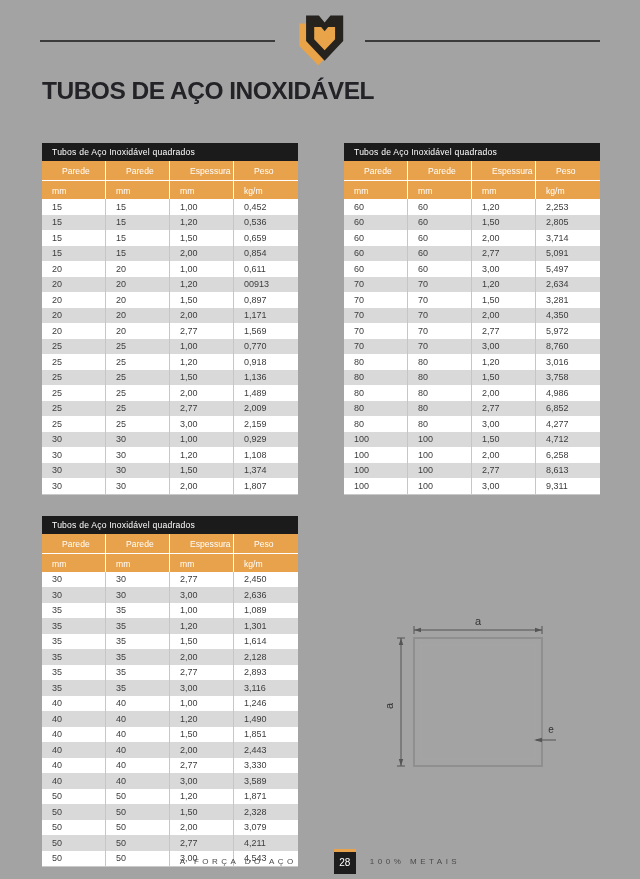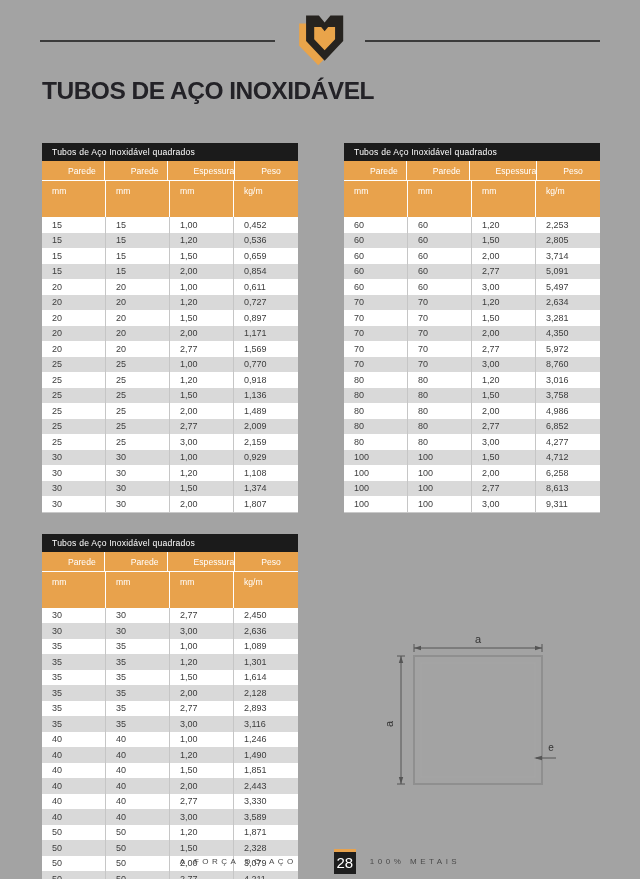--- a/index.html
+++ b/index.html
@@ -25,43 +25,43 @@
   
   .tube-table{width:256px;margin-bottom:21px;}
   .tt-title{
     background:#1b1b1b;color:#fff;font-size:8.6px;letter-spacing:0.2px;
     padding:4px 10px 4px 10px;
   }
   .tt-head,.tt-units{
     display:grid;grid-template-columns:repeat(4,1fr);
     background:#e8a24c;color:#fff;font-size:8.6px;
   }
-  .tt-head .hcell{padding:5px 0 4px 26px;border-bottom:1.5px solid #fff;}
-  .tt-units .hcell{padding:5px 0 21px 10px;}
+  .tt-head .hcell{padding:5px 0 4px 20px;border-bottom:1.5px solid #fff;}
+  .tt-units .hcell{padding:5px 0 3px 10px;}
   .hcell{border-right:1.5px solid #fff;}
   .hcell:last-child{border-right:none;}
   .tt-body{border-bottom:1px solid #c9c9c9;}
   .tt-row{display:grid;grid-template-columns:repeat(4,1fr);background:#ffffff;}
   .tt-row.alt{background:#d9d9d9;}
   .tt-cell{
     font-size:9px;color:#3d3d3d;padding:2.5px 0 2px 10px;
     border-right:1px solid #c6c6c6;line-height:11px;
   }
   .tt-cell:last-child{border-right:none;}
   
   .diagram{margin:100px 0 0 42px;}
   
   .footer{
     position:absolute;left:0;bottom:5px;width:640px;height:26px;
     display:flex;align-items:center;justify-content:center;gap:14px;
   }
   .tagline{font-size:8px;letter-spacing:3.5px;color:#4a4a4a;}
   .page-badge{
     width:22px;height:22px;background:#1d1d1d;border-top:3px solid #e8a24c;
-    color:#ffffff;font-size:15px;display:flex;align-items:center;justify-content:center;margin-left:23px;
+    color:#ffffff;font-size:10px;display:flex;align-items:center;justify-content:center;margin-left:23px;
   }
 </style>
 </head>
 <body>
 
 <div class="page">
 
   <div class="logo-row">
     <div class="rule left"></div>
     <svg class="logo" viewBox="0 0 100 100" aria-hidden="true">
@@ -120,21 +120,21 @@
             <div class="tt-row">
               <div class="tt-cell">20</div>
               <div class="tt-cell">20</div>
               <div class="tt-cell">1,00</div>
               <div class="tt-cell">0,611</div>
             </div>
             <div class="tt-row alt">
               <div class="tt-cell">20</div>
               <div class="tt-cell">20</div>
               <div class="tt-cell">1,20</div>
-              <div class="tt-cell">0,727</div>
+              <div class="tt-cell">00913</div>
             </div>
             <div class="tt-row">
               <div class="tt-cell">20</div>
               <div class="tt-cell">20</div>
               <div class="tt-cell">1,50</div>
               <div class="tt-cell">0,897</div>
             </div>
             <div class="tt-row alt">
               <div class="tt-cell">20</div>
               <div class="tt-cell">20</div>

